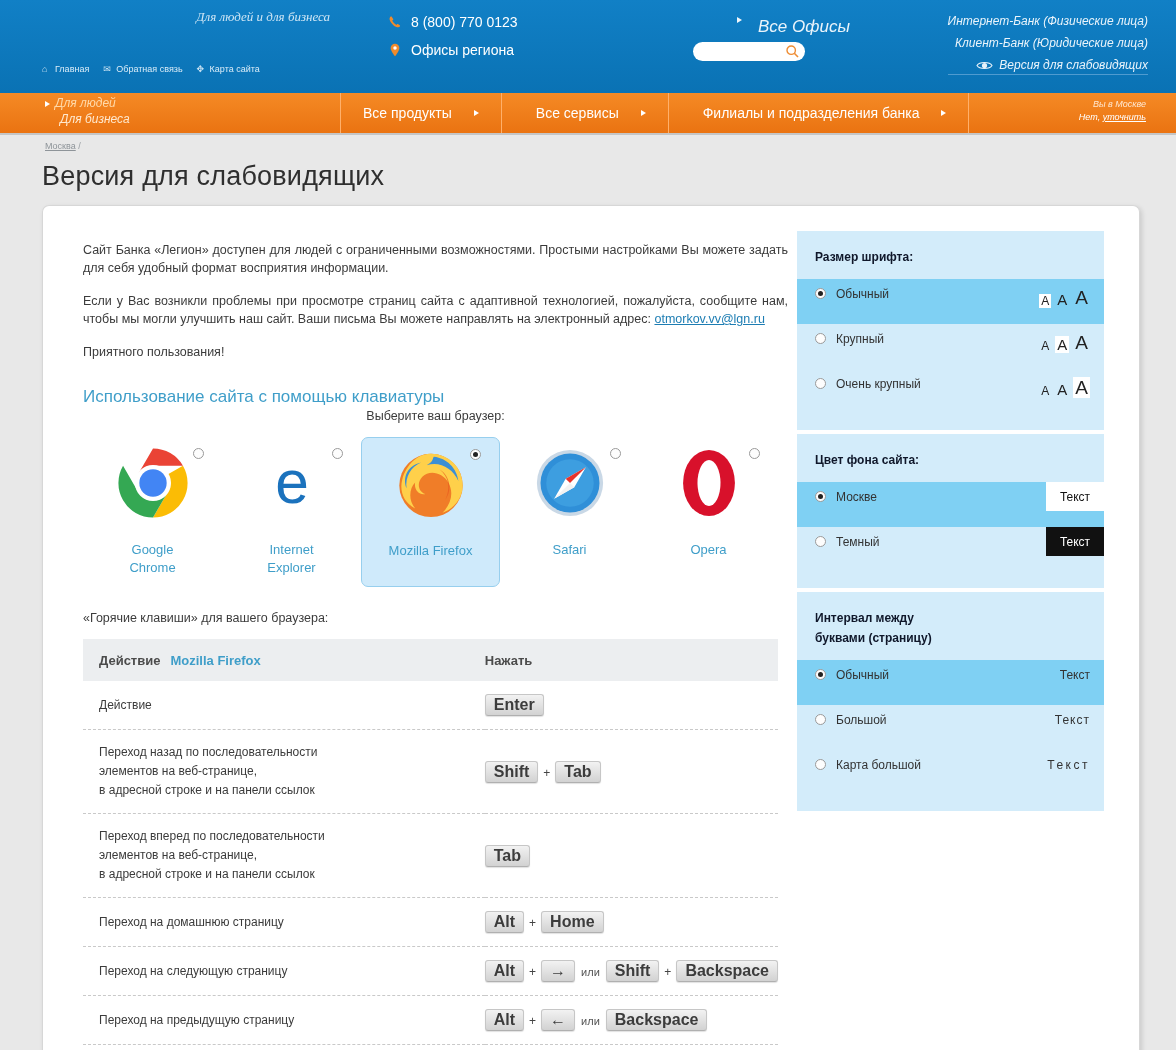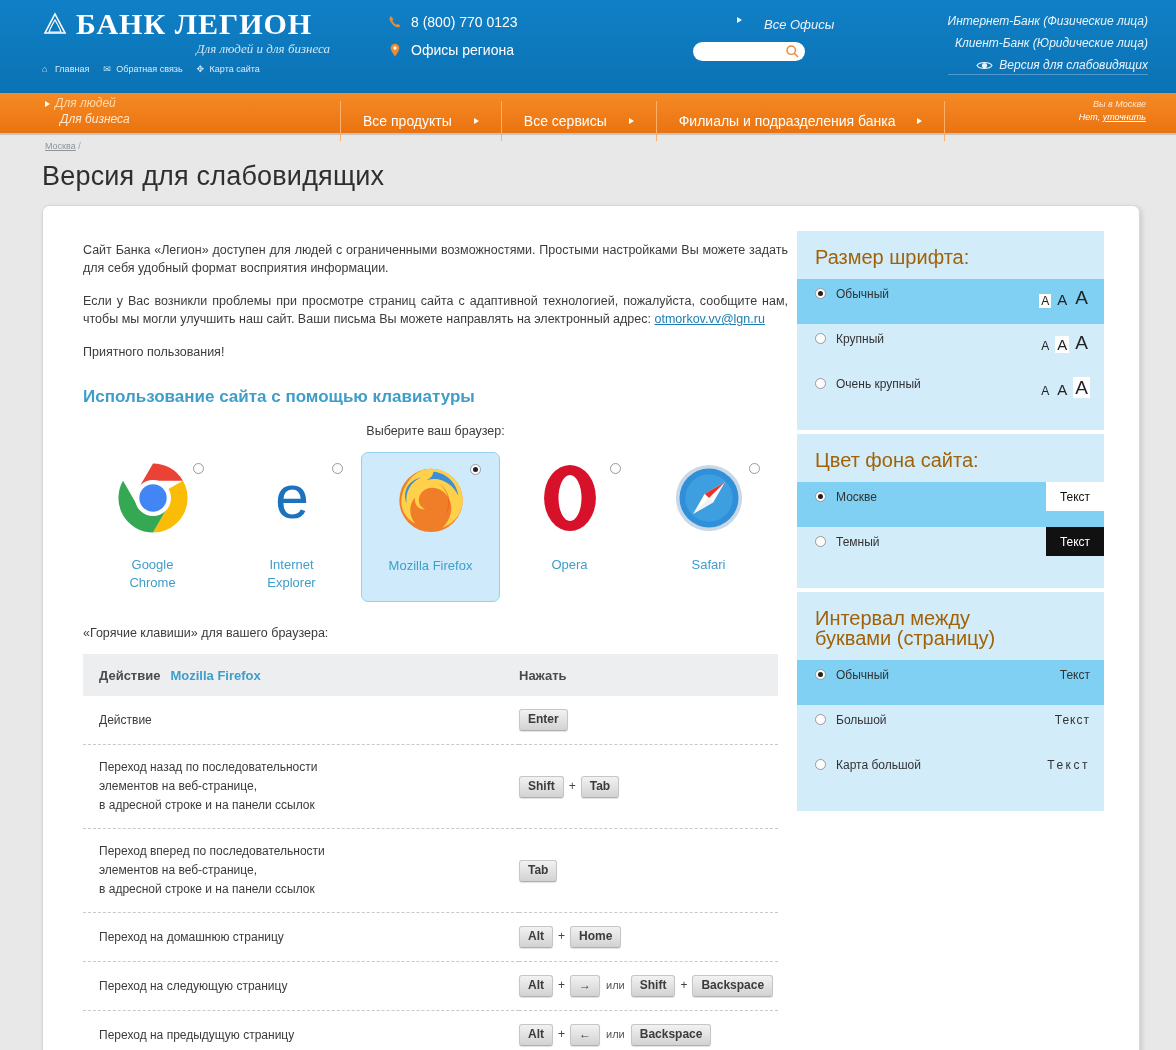--- a/index.html
+++ b/index.html
@@ -29,40 +29,40 @@
     text-align:right;font-family:"Liberation Serif","DejaVu Serif",serif;
     font-style:italic;font-size:13px;color:#cfe6f5;margin-top:1px;
     padding-right:2px;
   }
   .top-links{position:absolute;left:42px;top:64px;display:flex;gap:14px;align-items:center;}
   .top-link{display:flex;align-items:center;gap:4px;color:#d9ecf8;font-size:9px;text-decoration:none;white-space:nowrap;}
   .top-link .ti{display:inline-block;width:9px;height:9px;line-height:9px;font-size:9px;color:#cfe6f5;}
   .contacts{position:absolute;left:388px;top:14px;}
   .c-row{display:flex;align-items:center;gap:9px;margin-bottom:12px;color:#fff;font-size:14px;}
   .c-row .ico{width:14px;height:16px;flex:0 0 auto;}
-  .offices-link{position:absolute;left:737px;top:17px;color:#eaf4fb;font-style:italic;font-size:13px;text-decoration:none;display:flex;align-items:flex-start;gap:22px;}
+  .offices-link{position:absolute;left:737px;top:17px;color:#eaf4fb;font-style:italic;font-size:17px;text-decoration:none;display:flex;align-items:flex-start;gap:16px;}
   .tri{width:0;height:0;border-left:5px solid #f0f6fa;border-top:3.5px solid transparent;border-bottom:3.5px solid transparent;display:inline-block;}
   .search-box{position:absolute;left:693px;top:42px;width:112px;height:19px;background:#fff;border-radius:10px;}
   .search-inp{position:absolute;left:8px;top:0;width:78px;height:19px;border:0;outline:0;background:transparent;font-size:11px;color:#333;}
   .search-btn{position:absolute;right:5px;top:2px;width:15px;height:15px;border:0;background:transparent;cursor:pointer;padding:0;}
   .right-links{position:absolute;right:28px;top:14px;text-align:right;}
   .r-link{display:block;color:#eaf4fb;font-style:italic;font-size:12px;text-decoration:none;margin-bottom:8px;white-space:nowrap;}
   .r-link.eye{display:flex;align-items:center;justify-content:flex-end;gap:6px;border-bottom:1px solid #4f9bd0;padding-bottom:2px;}
   
   .nav{
     position:relative;height:40px;
     background:#f07d1a;
     background:linear-gradient(to bottom,#f58a25 0%,#ea7311 100%);
     border-bottom:2px solid #c5c5c5;
   }
   .nav-left{position:absolute;left:45px;top:2px;font-style:italic;font-size:12px;line-height:16px;}
   .nav-left a{color:#ffe9cf;text-decoration:none;display:block;white-space:nowrap;}
   .nav-left a.active{color:#ffd9a8;}
   .nav-left .bul{display:inline-block;width:0;height:0;border-left:5px solid #ffffff;border-top:3.5px solid transparent;border-bottom:3.5px solid transparent;margin-right:5px;vertical-align:middle;}
-  .nav-items{position:absolute;left:340px;top:8px;height:36px;display:flex;}
+  .nav-items{position:absolute;left:340px;top:0;height:36px;display:flex;gap:12px;}
   .nav-item{
     display:flex;align-items:center;gap:22px;color:#fff;font-size:14px;
     text-decoration:none;padding:0 22px;height:40px;
     border-right:1px solid #ffb06a;white-space:nowrap;
   }
   .nav-item:first-child{border-left:1px solid #ffb06a;}
   .nav-item .tri{border-left-color:#fff;}
   .nav-geo{position:absolute;right:30px;top:5px;text-align:right;font-size:9px;line-height:13px;font-style:italic;}
   .nav-geo .l1{color:#ffe8d2;}
   .nav-geo .l2{color:#fff;}
@@ -77,21 +77,21 @@
     background:#fff;border-radius:7px 7px 0 0;
     border:1px solid #d7d7d7;border-bottom:none;
     box-shadow:2px 2px 5px rgba(0,0,0,.13);
     box-sizing:border-box;overflow:hidden;
   }
   .col-main{position:absolute;left:40px;top:35px;width:705px;}
   .col-side{position:absolute;left:754px;top:25px;width:307px;}
   
   .p{font-size:12.5px;line-height:18px;color:#3b3b3b;text-align:justify;margin:0 0 15px 0;}
   .p a{color:#1d7db3;}
-  .h2{font-size:17px;color:#3f9ec9;font-weight:bold;margin:26px 0 17px 0;}
+  .h2{font-size:17px;color:#3f9ec9;font-weight:normal;margin:26px 0 2px 0;}
   .lbl{font-size:12.5px;color:#3b3b3b;margin:0 0 14px 0;text-align:center;}
   
   .browsers{display:flex;gap:0;margin-bottom:24px;}
   .bcell{position:relative;width:139px;padding:8px 0 10px;text-align:center;box-sizing:border-box;border-radius:7px;}
   .bcell.sel{background:#cfeafb;border:1px solid #97cfee;}
   .bcell .rad{position:absolute;right:18px;top:10px;}
   .bico{height:76px;display:flex;align-items:center;justify-content:center;}
   .bname{margin-top:20px;font-size:13px;color:#3f9ec9;line-height:18px;}
   .radio{width:11px;height:11px;border-radius:50%;border:1px solid #9a9a9a;background:#fdfdfd;display:inline-block;position:relative;box-sizing:border-box;}
   .radio.on::after{content:"";position:absolute;left:2px;top:2px;width:5px;height:5px;border-radius:50%;background:#222;}
@@ -109,27 +109,27 @@
     border-bottom:1px dashed #c9c9c9;vertical-align:middle;
   }
   table.kb tbody td.k{padding-left:0;white-space:nowrap;}
   table.kb tbody tr:first-child td{border-top:none;}
   td.d{width:420px;}
   .key{
     display:inline-block;padding:3px 8px 4px;border-radius:3px;
     background:#dcdcdc;background:linear-gradient(to bottom,#f2f2f2 0%,#d2d2d2 100%);
     border:1px solid #c6c6c6;border-bottom-color:#b0b0b0;
     box-shadow:0 1px 1px rgba(0,0,0,.12);
-    font-size:12px;font-weight:bold;color:#3c3c3c;line-height:13px;
+    font-size:16px;font-weight:bold;color:#3c3c3c;line-height:13px;
   }
   .plus{display:inline-block;margin:0 5px;font-size:12px;color:#444;}
   .ili{display:inline-block;margin:0 6px;font-size:11px;color:#555;}
   
   .panel{background:#d3ecfa;padding:16px 0 16px 0;margin-bottom:4px;}
-  .panel h3{margin:0 0 12px 18px;font-size:20px;font-weight:normal;color:#a16207;line-height:20px;}
+  .panel h3{margin:0 0 12px 18px;font-size:12px;font-weight:bold;color:#0f172a;line-height:20px;}
   .opt{
     display:flex;align-items:center;height:29px;padding:0 0 16px 18px;
     cursor:pointer;position:relative;
   }
   .opt.on{background:#7fd0f3;}
   .opt .radio{margin-right:10px;flex:0 0 auto;}
   .opt .txt{font-size:12px;color:#333;flex:1 1 auto;}
   .aaa{display:flex;align-items:flex-end;gap:4px;padding-right:14px;height:29px;}
   .aaa span{display:inline-block;color:#222;line-height:1;padding:1px 2px;}
   .aaa .a1{font-size:12px;}
@@ -146,27 +146,20 @@
   .kern.k1{letter-spacing:0;}
   .kern.k2{letter-spacing:1px;}
   .kern.k3{letter-spacing:2.5px;}
 </style>
 </head>
 <body>
 
 <div class="header">
 
   <div class="logo-wrap">
-    <div class="logo-row">
-      <svg class="logo-mark" viewBox="0 0 26 26">
-        <path d="M13 3 L23 22 L3 22 Z" fill="none" stroke="#ffffff" stroke-width="1.6"></path>
-        <path d="M13 9 C10 14 8 18 7 21 L19 21 C18 18 16 14 13 9 Z" fill="#0d78bd" stroke="#ffffff" stroke-width="1.2"></path>
-      </svg>
-      <div class="logo-name">БАНК ЛЕГИОН</div>
-    </div>
     <div class="logo-tag">Для людей и для бизнеса</div>
   </div>
 
   <div class="top-links">
     <a class="top-link" href="#">
       <span class="ti">⌂</span>
       <span>Главная</span>
     </a>
     <a class="top-link" href="#">
       <span class="ti">✉</span>
@@ -314,43 +307,43 @@
         </div>
         <div class="bname">
           <span>Mozilla Firefox</span>
         </div>
       </div>
 
       <div class="bcell">
         <span class="rad"><span class="radio"></span></span>
         <div class="bico">
           <svg width="72" height="72" viewBox="0 0 100 100">
-            <ellipse cx="50" cy="50" rx="36" ry="46" fill="#d8112b"></ellipse>
-            <ellipse cx="50" cy="50" rx="16" ry="32" fill="#ffffff"></ellipse>
-          </svg>
-        </div>
-        <div class="bname">
-          <span>Opera</span>
-        </div>
-      </div>
-
-      <div class="bcell">
-        <span class="rad"><span class="radio"></span></span>
-        <div class="bico">
-          <svg width="72" height="72" viewBox="0 0 100 100">
             <circle cx="50" cy="50" r="46" fill="#c9d8e6"></circle>
             <circle cx="50" cy="50" r="41" fill="#2f8fd8"></circle>
             <circle cx="50" cy="50" r="33" fill="#3d9ee0"></circle>
             <path d="M72 28 L44 44 L28 72 L56 56 Z" fill="#ffffff"></path>
             <path d="M72 28 L44 44 L50 50 Z" fill="#e8332a"></path>
             <path d="M28 72 L56 56 L50 50 Z" fill="#f2f2f2"></path>
           </svg>
         </div>
         <div class="bname">
           <span>Safari</span>
+        </div>
+      </div>
+
+      <div class="bcell">
+        <span class="rad"><span class="radio"></span></span>
+        <div class="bico">
+          <svg width="72" height="72" viewBox="0 0 100 100">
+            <ellipse cx="50" cy="50" rx="36" ry="46" fill="#d8112b"></ellipse>
+            <ellipse cx="50" cy="50" rx="16" ry="32" fill="#ffffff"></ellipse>
+          </svg>
+        </div>
+        <div class="bname">
+          <span>Opera</span>
         </div>
       </div>
 
     </div>
 
     <div class="kb-title">«Горячие клавиши» для вашего браузера:</div>
 
     <table class="kb">
       <thead>
         <tr>

